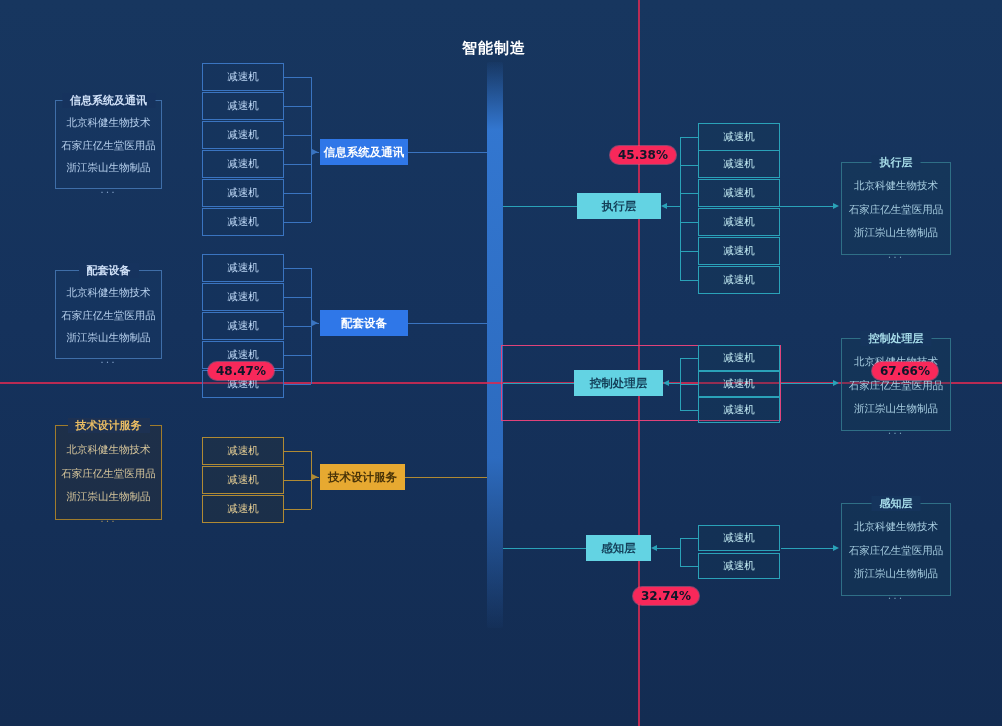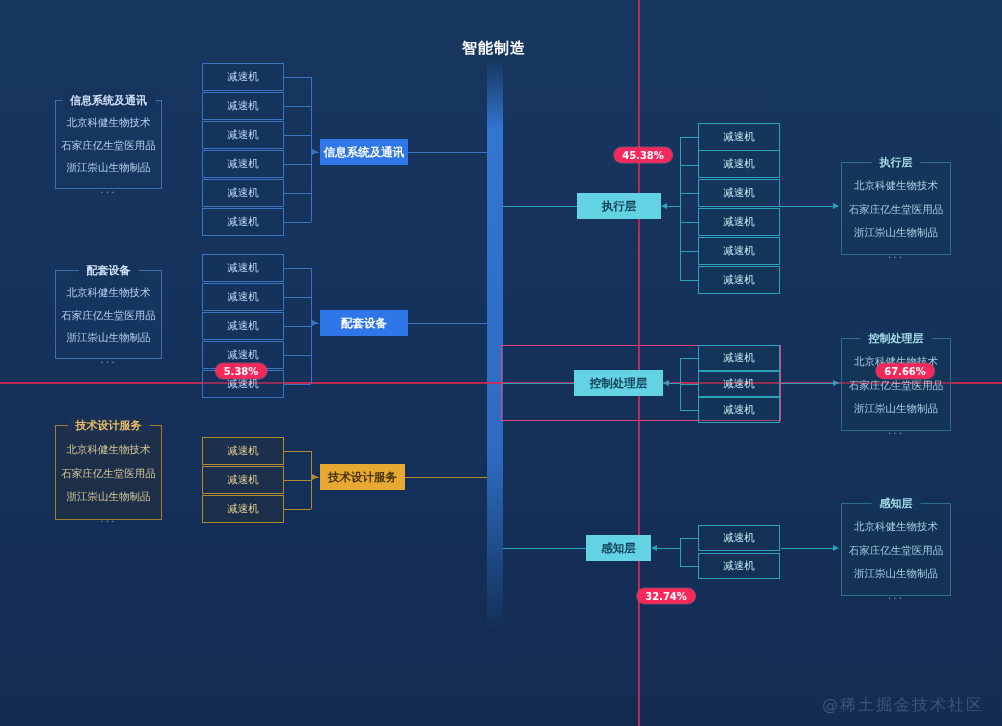--- a/index.html
+++ b/index.html
@@ -78,21 +78,21 @@
   .arw.l{border-right:6px solid #3a74c0;}
   .arw.r.teal{border-left-color:#2aa2b8;}
   .arw.l.teal{border-right-color:#2aa2b8;}
   .arw.r.gold{border-left-color:#b08a33;}
 
   
   .hl-rect{position:absolute;box-sizing:border-box;border:1.5px solid #e0437a;}
 
   
   .badge{position:absolute;display:flex;align-items:center;justify-content:center;
-    background:#f8285a;color:#ffffff;font-size:10px;font-weight:bold;
+    background:#f8285a;color:#0f172a;font-size:12px;font-weight:bold;
     border-radius:11px;padding:2px 8px;white-space:nowrap;
     box-shadow:0 0 0 1px rgba(255,90,130,.5);}
 
   .watermark{position:absolute;right:18px;bottom:10px;font-size:16px;
     color:rgba(150,180,215,.30);letter-spacing:2px;white-space:nowrap;}
 </style>
 </head>
 <body>
 
 <div id="stage">
@@ -255,18 +255,17 @@
 
   <div class="panel teal" style="left:841px;top:503px;width:110px;height:93px;">
     <div class="ptitle">感知层</div>
     <div class="prow" style="margin-top:17px;">北京科健生物技术</div>
     <div class="prow" style="margin-top:13px;">石家庄亿生堂医用品</div>
     <div class="prow" style="margin-top:13px;">浙江崇山生物制品</div>
     <div class="pdots" style="margin-top:10px;">...</div>
   </div>
 
   <div class="badge" style="left:643px;top:155px;transform:translate(-50%,-50%);">45.38%</div>
-  <div class="badge" style="left:241px;top:371px;transform:translate(-50%,-50%);">5.38%</div>
+  <div class="badge" style="left:241px;top:371px;transform:translate(-50%,-50%);">48.47%</div>
   <div class="badge" style="left:905px;top:371px;transform:translate(-50%,-50%);">67.66%</div>
   <div class="badge" style="left:666px;top:596px;transform:translate(-50%,-50%);">32.74%</div>
 
-  <div class="watermark">@稀土掘金技术社区</div>
 </div>
 
 </body></html>

